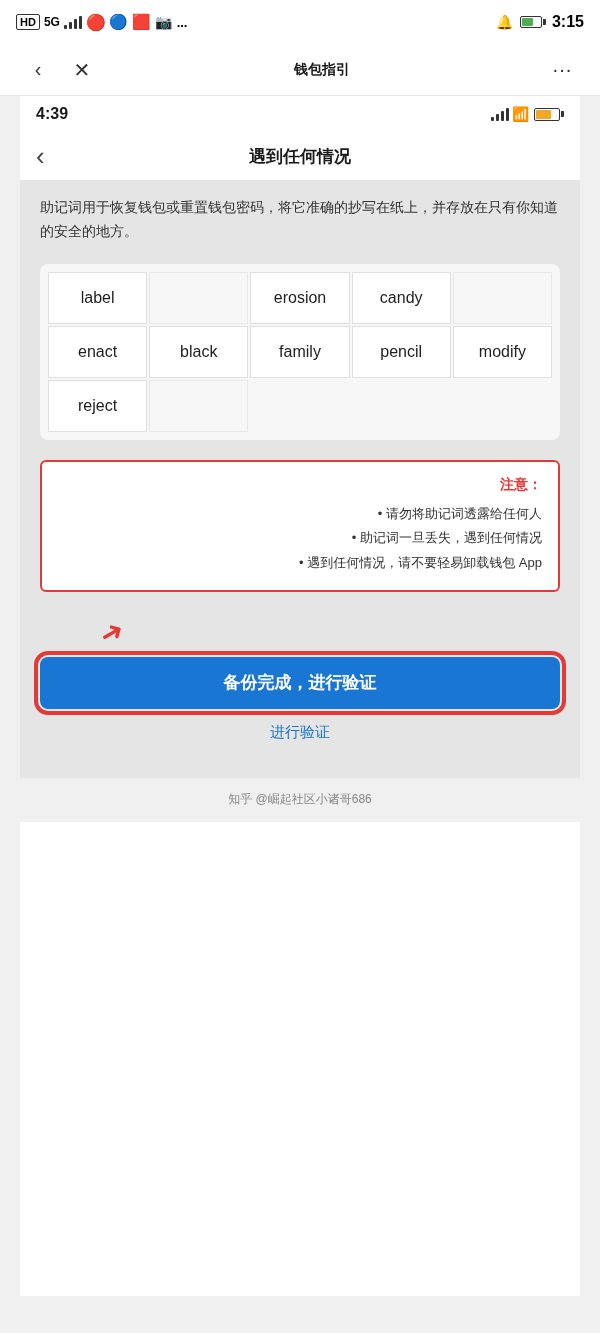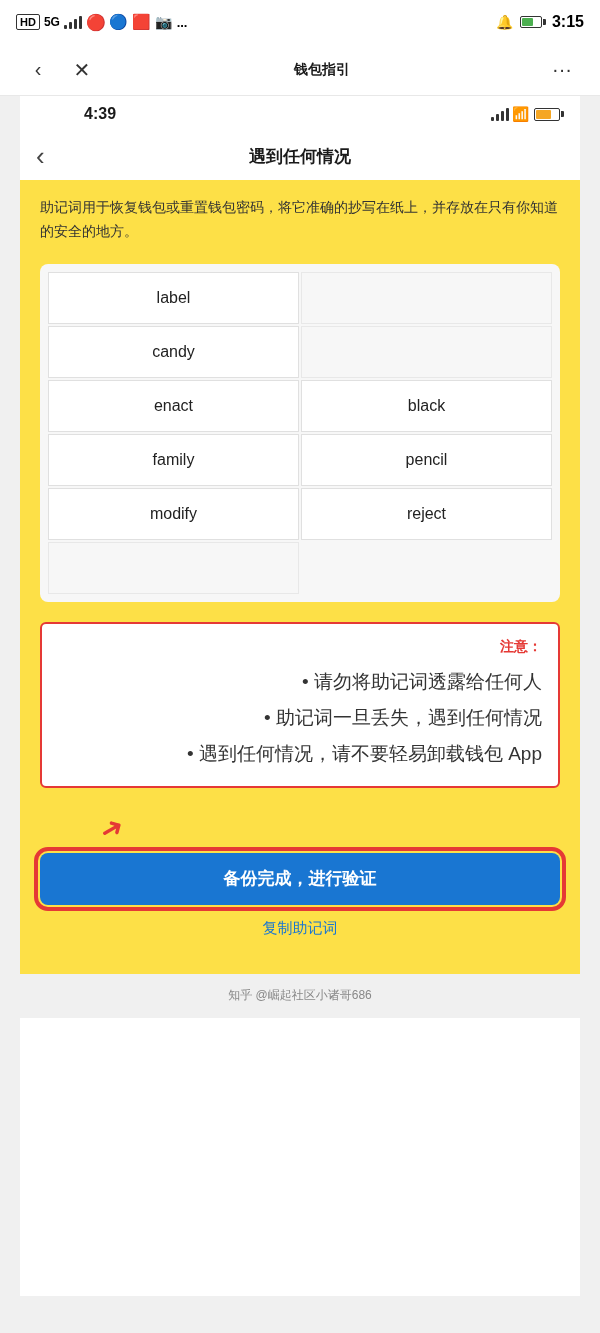--- a/index.html
+++ b/index.html
@@ -80,21 +80,20 @@
       height: 36px;
       display: flex;
       align-items: center;
       justify-content: space-between;
       padding: 6px 16px;
     }
     .inner-time {
       font-size: 16px;
       font-weight: 600;
       color: #1a1a1a;
-      margin-left: 48px;
     }
     .inner-status-icons {
       display: flex;
       align-items: center;
       gap: 4px;
     }
 
     
     .inner-nav {
       height: 48px;
@@ -114,40 +113,40 @@
       left: 50%;
       transform: translateX(-50%);
       font-size: 17px;
       font-weight: 600;
       color: #1a1a1a;
     }
 
     
     .main-content {
       padding: 16px 20px;
-      background: #fde047;
+      background: #e5e5e5;
     }
 
     .description {
       font-size: 14px;
       color: #333;
       line-height: 1.7;
       margin-bottom: 20px;
     }
 
     
     .mnemonic-container {
       background: #f7f7f7;
       border-radius: 8px;
       padding: 8px;
       margin-bottom: 20px;
     }
     .mnemonic-grid {
       display: grid;
-      grid-template-columns: repeat(2, 1fr);
+      grid-template-columns: repeat(5, 1fr);
       gap: 2px;
     }
     .mnemonic-cell {
       background: #fff;
       border: 1px solid #e0e0e0;
       height: 52px;
       display: flex;
       align-items: center;
       justify-content: center;
       font-size: 16px;
@@ -168,21 +167,21 @@
       background: #fff;
       text-align: right;
     }
     .warning-title {
       font-size: 14px;
       font-weight: 600;
       color: #e53935;
       margin-bottom: 8px;
     }
     .warning-item {
-      font-size: 19px;
+      font-size: 13px;
       color: #333;
       line-height: 1.9;
     }
 
     
     .backup-btn {
       width: 100%;
       background: #1976d2;
       color: #fff;
       border: none;
@@ -357,20 +356,23 @@
     <p class="description">助记词用于恢复钱包或重置钱包密码，将它准确的抄写在纸上，并存放在只有你知道的安全的地方。</p>
 
     
     <div class="mnemonic-container">
       <div class="mnemonic-grid">
 
         <div class="mnemonic-cell">
           <span>label</span>
         </div>
         <div class="mnemonic-cell empty"></div>
+        <div class="mnemonic-cell">
+          <span>erosion</span>
+        </div>
 
         <div class="mnemonic-cell">
           <span>candy</span>
         </div>
         <div class="mnemonic-cell empty"></div>
         <div class="mnemonic-cell">
           <span>enact</span>
         </div>
 
         <div class="mnemonic-cell">
@@ -403,21 +405,21 @@
 
     
     <div class="arrow-container">
       <span class="arrow-down">➜</span>
     </div>
 
     
     <button class="backup-btn">备份完成，进行验证</button>
 
     
-    <div class="copy-link">复制助记词</div>
+    <div class="copy-link">进行验证</div>
 
   </div>
 
   <div class="bottom-bar">
     <span>知乎 @崛起社区小诸哥686</span>
   </div>
 
 </div>
 
 </body></html>

